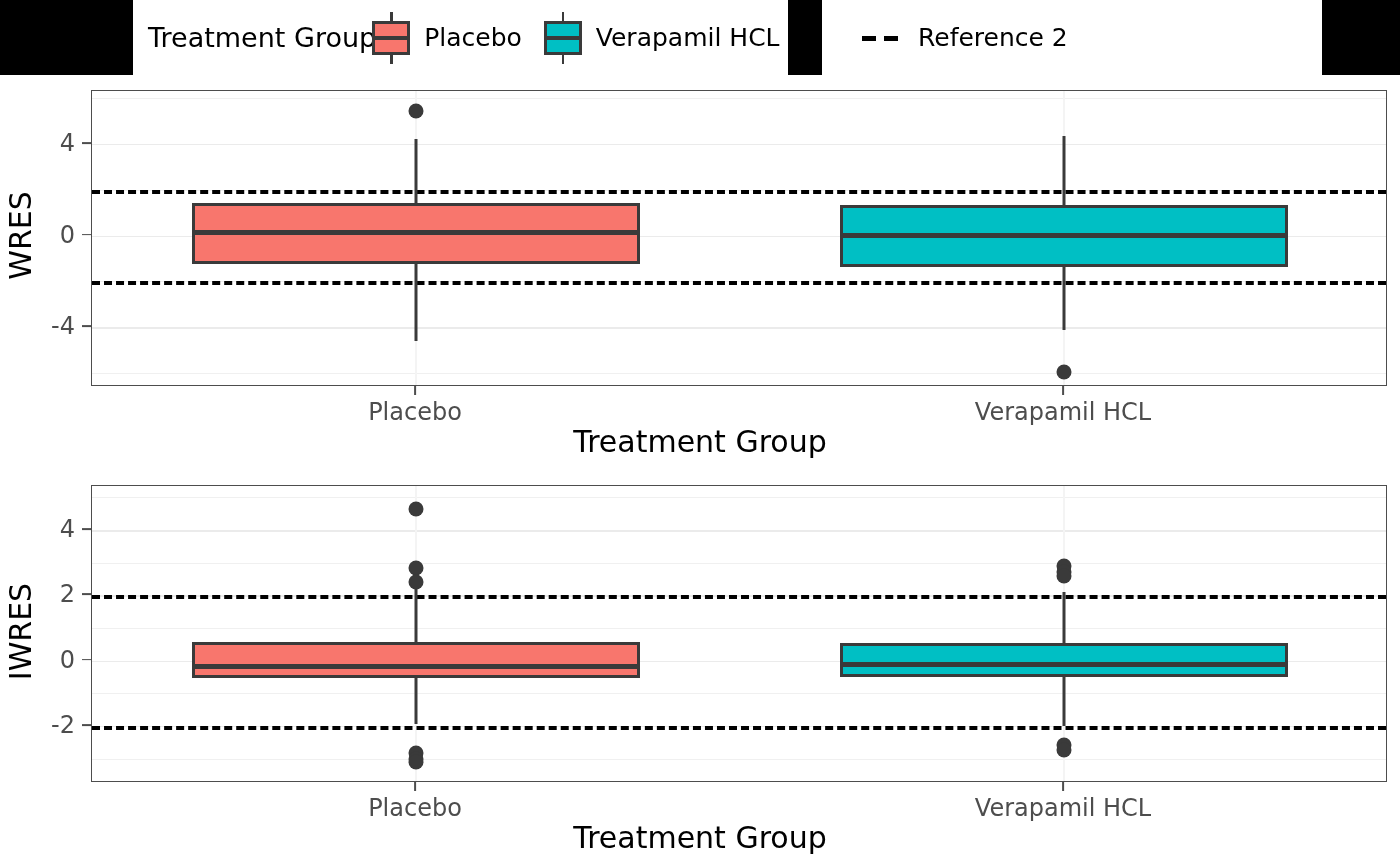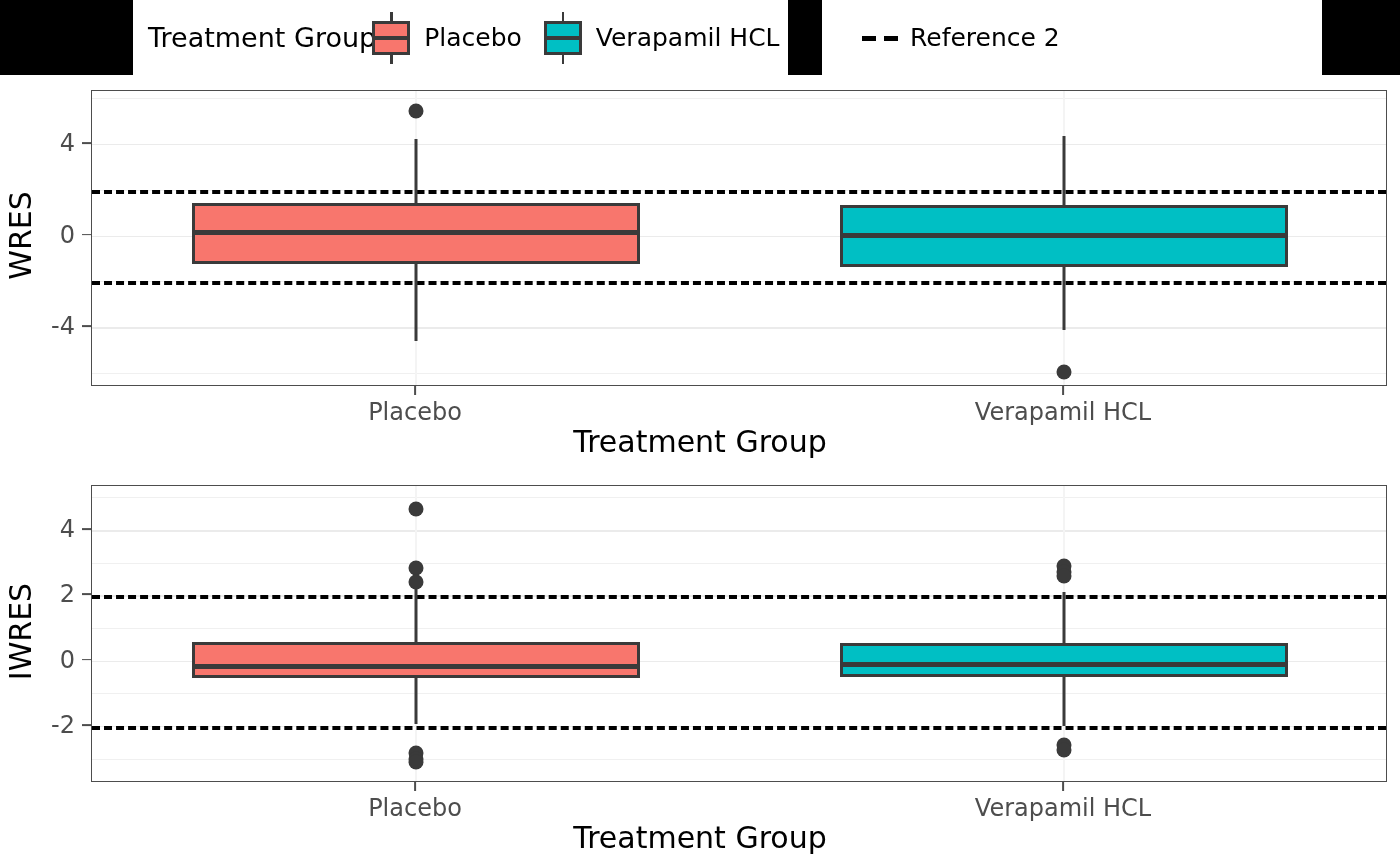--- a/index.html
+++ b/index.html
@@ -102,21 +102,21 @@
       <span class="legend-label" style="margin-left:14px;">Verapamil HCL</span>
     </span>
   </div>
 
   <div class="legend-row" id="legend-refs" style="left:840px;">
     <span class="legend-item" style="margin-left:20px;">
       <span class="key-dash">
         <span class="seg s1"></span>
           <span class="seg s2"></span>
       </span>
-      <span class="legend-label" style="margin-left:4px;">Reference 2</span>
+      <span class="legend-label" style="margin-left:12px;">Reference 2</span>
     </span>
   </div>
 
   <div class="panel" id="panel-wres">
       <div class="gridline" style="top: 282.233px;"></div>
       <div class="gridline" style="top: 190.45px;"></div>
       <div class="gridline" style="top: 98.6667px;"></div>
       <div class="gridline" style="top: 6.88372px;"></div>
       <div class="gridline major" style="top: 236.341px;"></div>
       <div class="gridline major" style="top: 144.558px;"></div>

